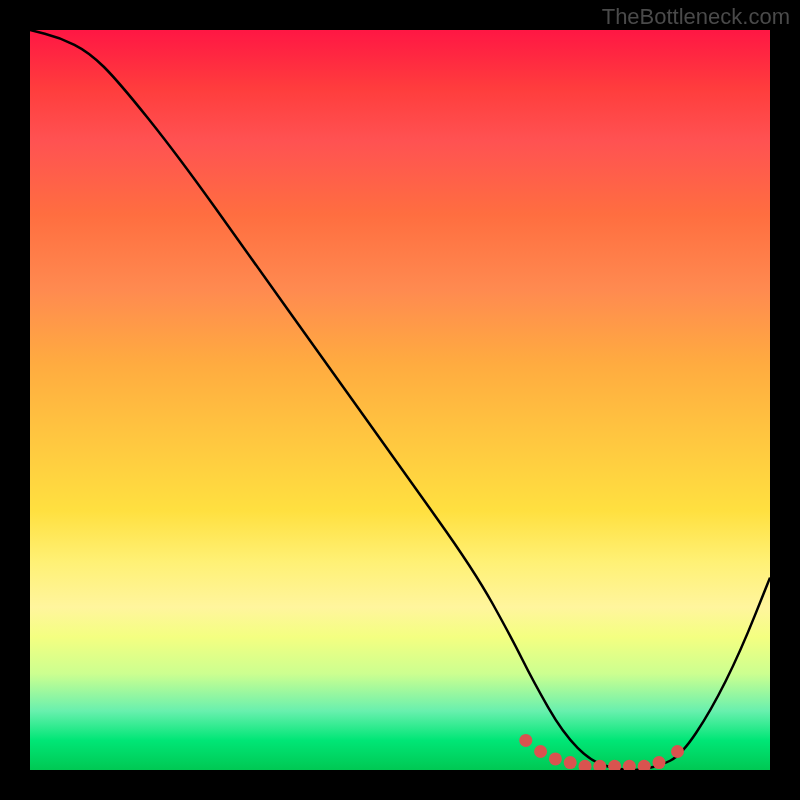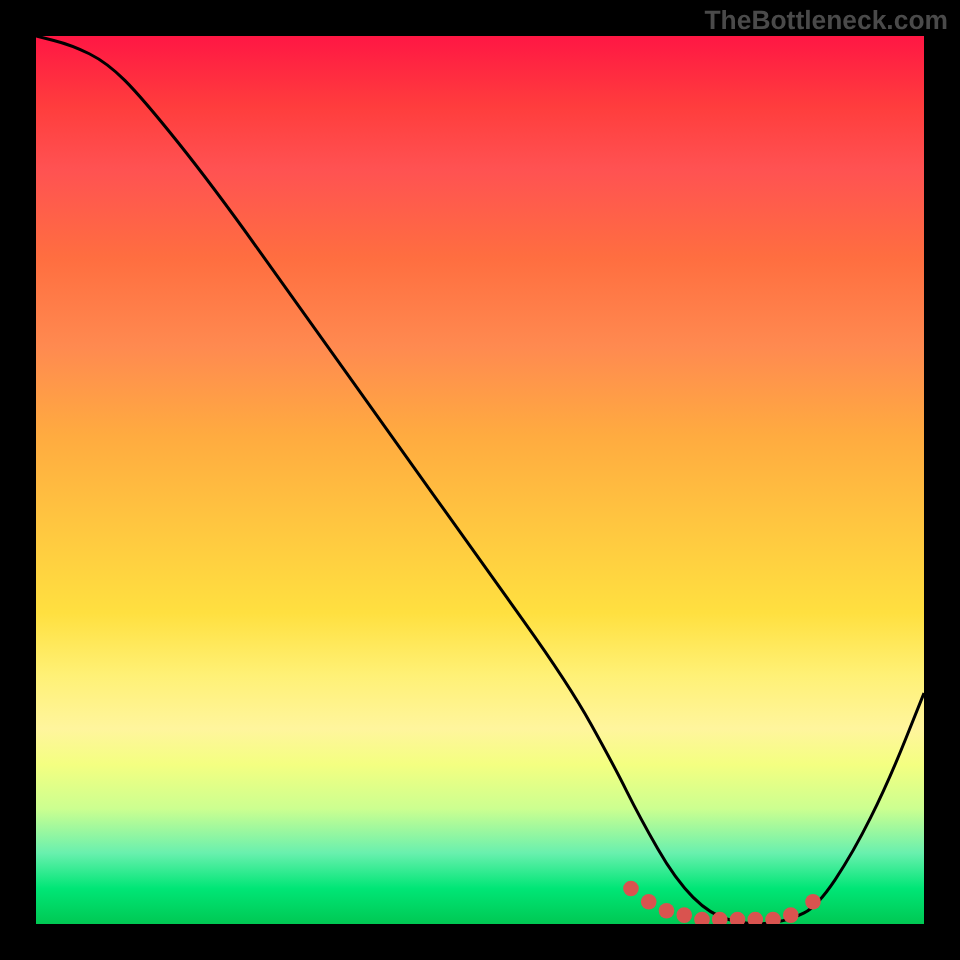--- a/index.html
+++ b/index.html
@@ -10,21 +10,21 @@
     position: relative;
     font-family: Arial, sans-serif;
     overflow: hidden;
   }
   .watermark {
     position: absolute;
     top: 4px;
     right: 10px;
     color: #4a4a4a;
     font-size: 22px;
-    font-weight: 700;
+    font-weight: 400;
     z-index: 10;
   }
   .plot-area {
     position: absolute;
     left: 30px;
     top: 30px;
     width: 740px;
     height: 740px;
     background: linear-gradient(to bottom,
       #ff1744 0%,

